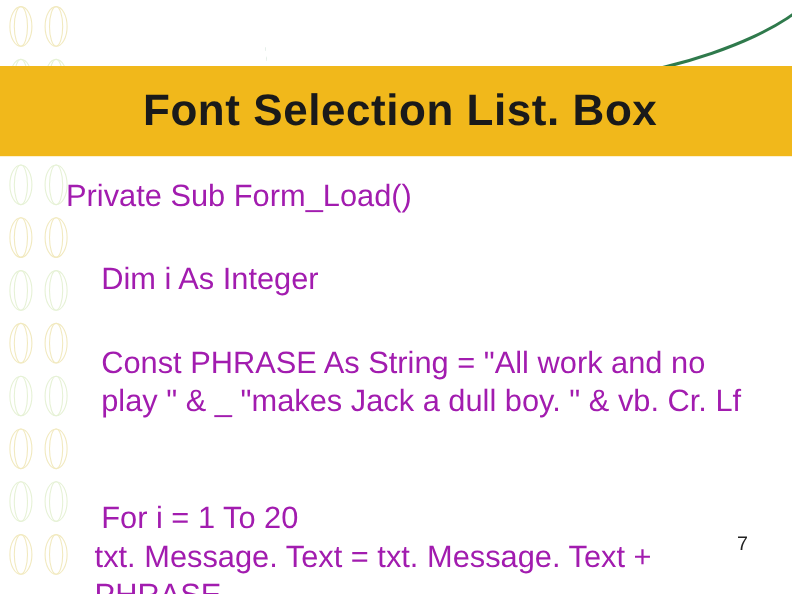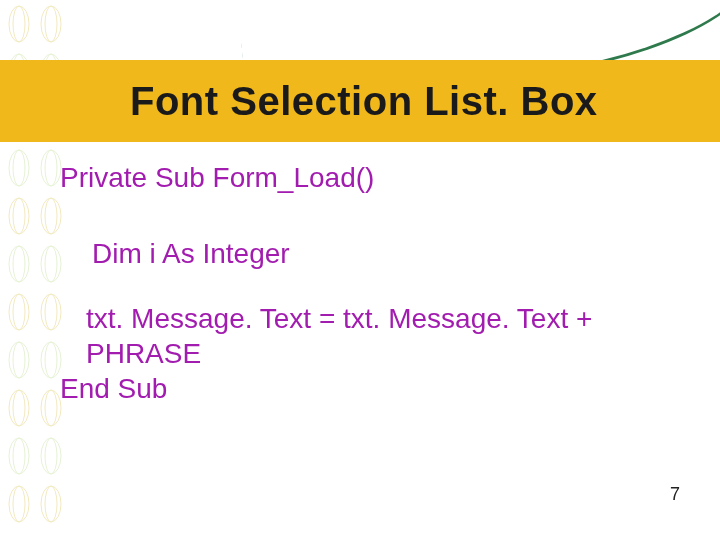--- a/index.html
+++ b/index.html
@@ -185,20 +185,22 @@
   <div class="swoosh"></div>
 
   <div class="title-band">
     <h1 class="title-text">Font Selection List. Box</h1>
   </div>
 
   <div class="body">
     <div class="code">
       <p>Private Sub Form_Load()</p>
       <p class="indent1">Dim i As Integer</p>
+      <p class="indent1">Const PHRASE As String = "All work and no play "  &amp;  _       "makes Jack a dull boy. " &amp; vb. Cr. Lf</p>
       <div class="spacer"></div>
+      <p class="indent1">For i = 1 To 20</p>
       <p class="indent2">txt. Message. Text = txt. Message. Text + PHRASE</p>
       <p>End Sub</p>
     </div>
   </div>
 
   <div class="page-num">7</div>
 </div>
 
 </body></html>

